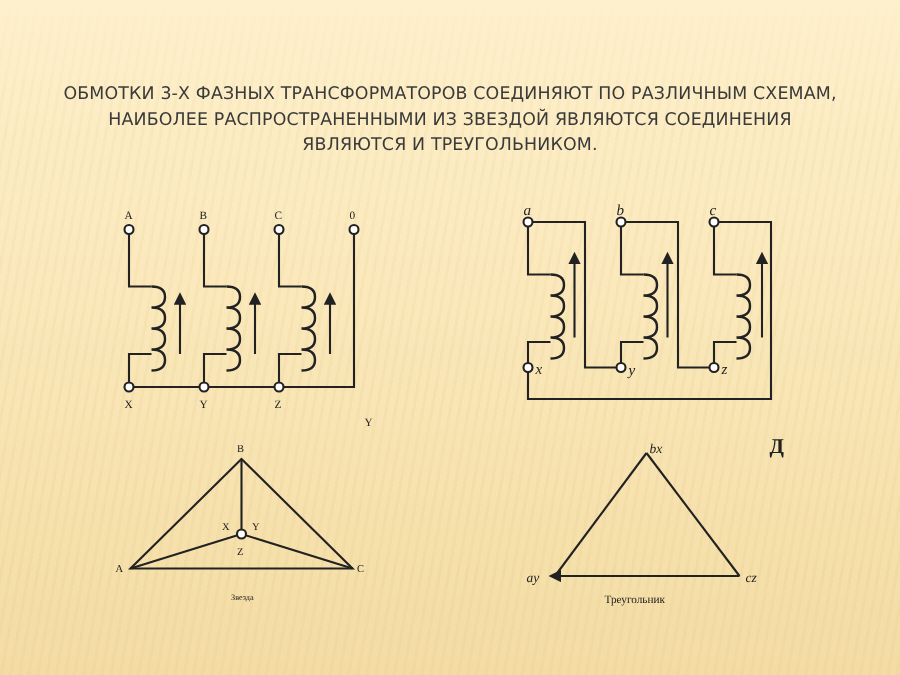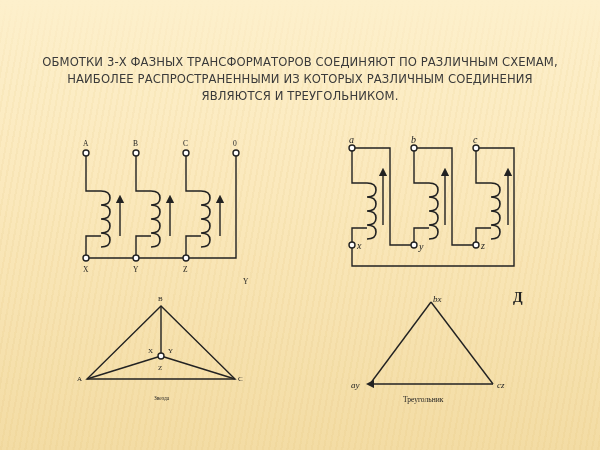--- a/index.html
+++ b/index.html
@@ -17,21 +17,21 @@
   svg{position:absolute;left:0;top:0;}
   .lbl{font-family:"Liberation Serif",serif;fill:#222;}
 </style>
 </head>
 <body>
 
 <div class="stripes"></div>
 
 <div class="title">
   <div>ОБМОТКИ 3-Х ФАЗНЫХ ТРАНСФОРМАТОРОВ СОЕДИНЯЮТ ПО РАЗЛИЧНЫМ СХЕМАМ,</div>
-  <div>НАИБОЛЕЕ РАСПРОСТРАНЕННЫМИ ИЗ КОТОРЫХ РАЗЛИЧНЫМ СОЕДИНЕНИЯ</div>
+  <div>НАИБОЛЕЕ РАСПРОСТРАНЕННЫМИ ИЗ ЗВЕЗДОЙ ЯВЛЯЮТСЯ СОЕДИНЕНИЯ</div>
   <div>ЯВЛЯЮТСЯ И ТРЕУГОЛЬНИКОМ.</div>
 </div>
 
 <svg width="600" height="450" viewBox="0 0 600 450">
   <defs>
     <path id="coil" d="M0,0 q9,0 9,7 q0,7 -9,7 q9,0 9,7 q0,7 -9,7 q9,0 9,7 q0,7 -9,7 q9,0 9,7 q0,7 -9,7" fill="none" stroke="#222" stroke-width="1.6"></path>
     <marker id="arr" markerWidth="6" markerHeight="6" refX="3" refY="3" orient="auto">
         <path d="M0,0 L6,3 L0,6 z" fill="#222"></path>
       </marker>
   </defs>

